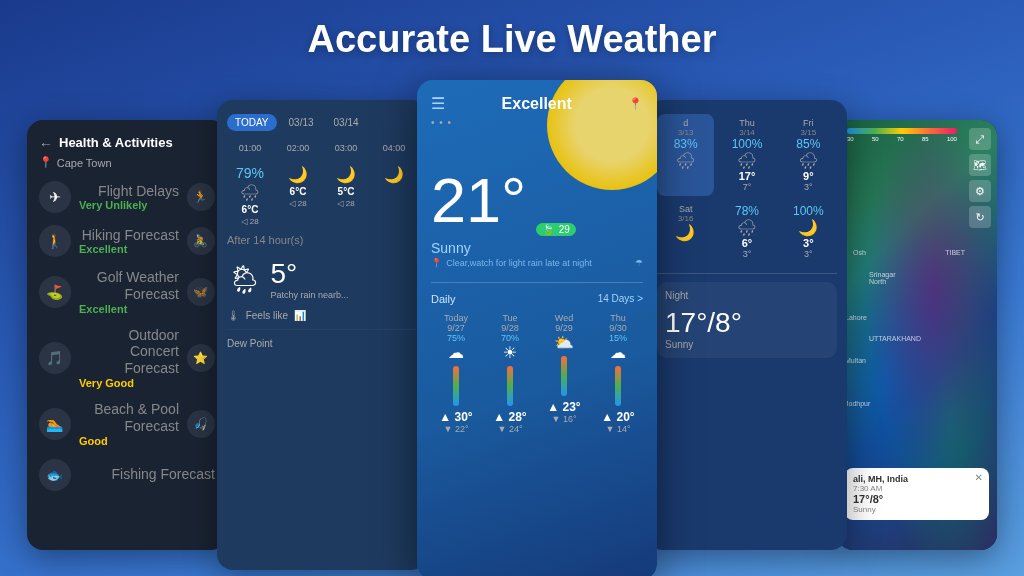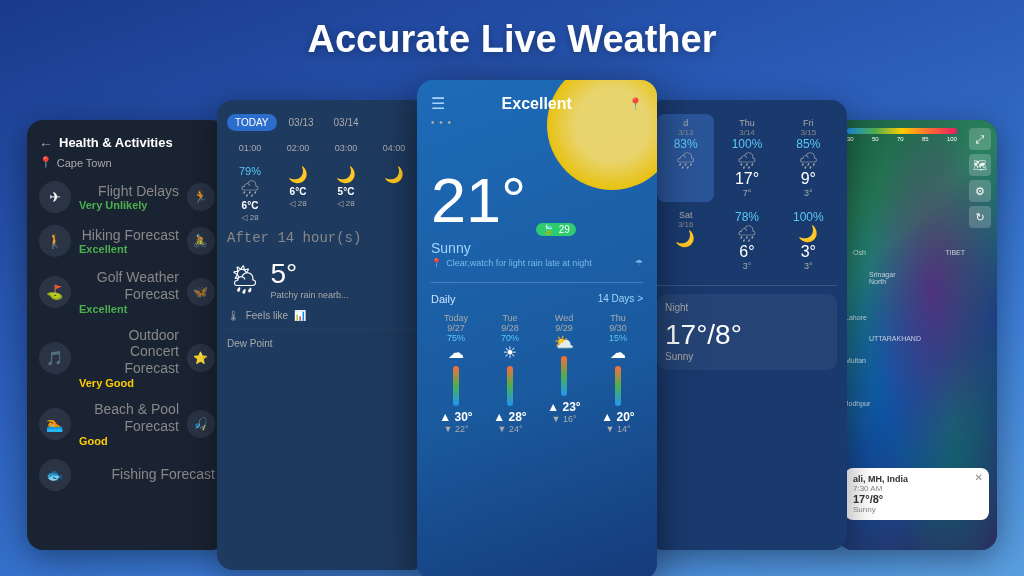--- a/index.html
+++ b/index.html
@@ -156,31 +156,30 @@
       grid-template-columns: repeat(4, 1fr);
       gap: 2px;
       margin-bottom: 8px;
     }
     .hourly-col {
       text-align: center;
       font-size: 9px;
       color: #aaa;
     }
     .hourly-col .time { margin-bottom: 12px; }
-    .hourly-col .percent { color: #5bc8f5; font-size: 11px; margin-bottom: 2px; }
+    .hourly-col .percent { color: #5bc8f5; font-size: 14px; margin-bottom: 2px; }
     .hourly-col .icon { font-size: 16px; margin-bottom: 2px; }
     .hourly-col .temp { color: white; font-size: 10px; font-weight: 600; margin-bottom: 2px; }
     .hourly-col .wind { color: #aaa; font-size: 8px; }
 
     .after-hours {
-      font-size: 14px;
+      font-size: 11px;
       color: #888;
       margin-top: 8px;
       margin-bottom: 12px;
-      font-family: Liberation Mono, monospace;
     }
 
     .patchy-section {
       display: flex;
       align-items: center;
       gap: 8px;
       margin-bottom: 8px;
     }
     .patchy-icon { font-size: 28px; }
     .patchy-temp { font-size: 28px; font-weight: 300; }
@@ -338,21 +337,21 @@
       font-size: 9px;
       color: #aaa;
       padding: 4px 2px;
       border-radius: 8px;
     }
     .weekly-day.today { background: #2a5599; }
     .weekly-day .wday { font-size: 9px; }
     .weekly-day .wdate { font-size: 8px; color: #888; }
     .weekly-day .wpct { color: #5bc8f5; font-size: 12px; }
     .weekly-day .wicon { font-size: 16px; }
-    .weekly-day .whigh { font-weight: 400; font-size: 16px; color: white; }
+    .weekly-day .whigh { font-weight: 700; font-size: 11px; color: white; }
     .weekly-day .wlow { font-size: 9px; color: #aaa; }
 
     .night-section {
       background: rgba(255,255,255,0.05);
       border-radius: 10px;
       padding: 8px;
       margin-top: 8px;
     }
     .night-label { font-size: 10px; color: #aaa; margin-bottom: 6px; }
     .night-temp { font-size: 28px; font-weight: 300; }

